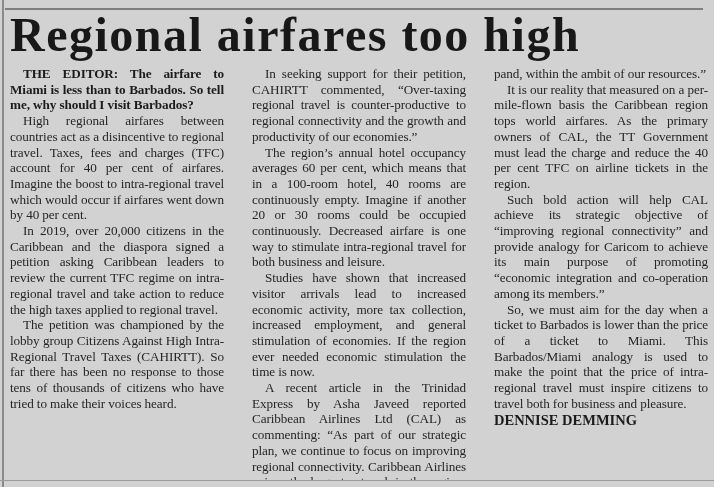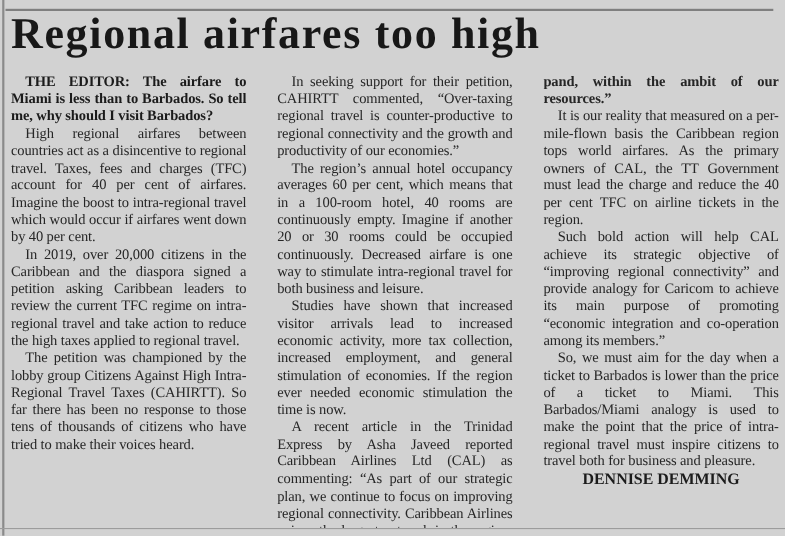--- a/index.html
+++ b/index.html
@@ -22,21 +22,21 @@
   }
   .left-edge-rule {
     position: absolute; left: 2px; top: 0;
     width: 2px; height: 487px; background: #8a8a8a;
   }
 
   .headline {
     position: absolute; left: 10px; top: 11px; width: 698px;
     font-family: "Liberation Serif", serif;
     font-weight: bold;
-    font-size: 40px;
+    font-size: 48px;
     line-height: 1.02;
     letter-spacing: 1.5px;
     color: #181818;
     white-space: nowrap;
   }
 
   .columns {
     position: absolute; left: 10px; top: 66px; width: 698px; bottom: 6px;
     display: flex; gap: 28px;
     overflow: hidden;
@@ -46,23 +46,23 @@
   .col p {
     font-size: 13.2px;
     line-height: 15.7px;
     text-align: justify;
     text-indent: 13px;
     color: #262626;
     letter-spacing: -0.1px;
     hyphens: auto; -webkit-hyphens: auto;
   }
   .col p.lead { font-weight: bold; color: #1b1b1b; }
-  .col p.cont { text-indent: 0; font-weight: bold; }
+  .col p.cont { text-indent: 0; }
 
-  .signature { text-align: center; margin-top: 1px; }
+  .signature { text-align: left; margin-top: 1px; }
   .sig-name, .sig-loc {
     display: block;
     font-weight: bold;
     font-size: 14.5px;
     line-height: 17px;
     color: #1b1b1b;
   }
 </style>
 </head>
 <body>

